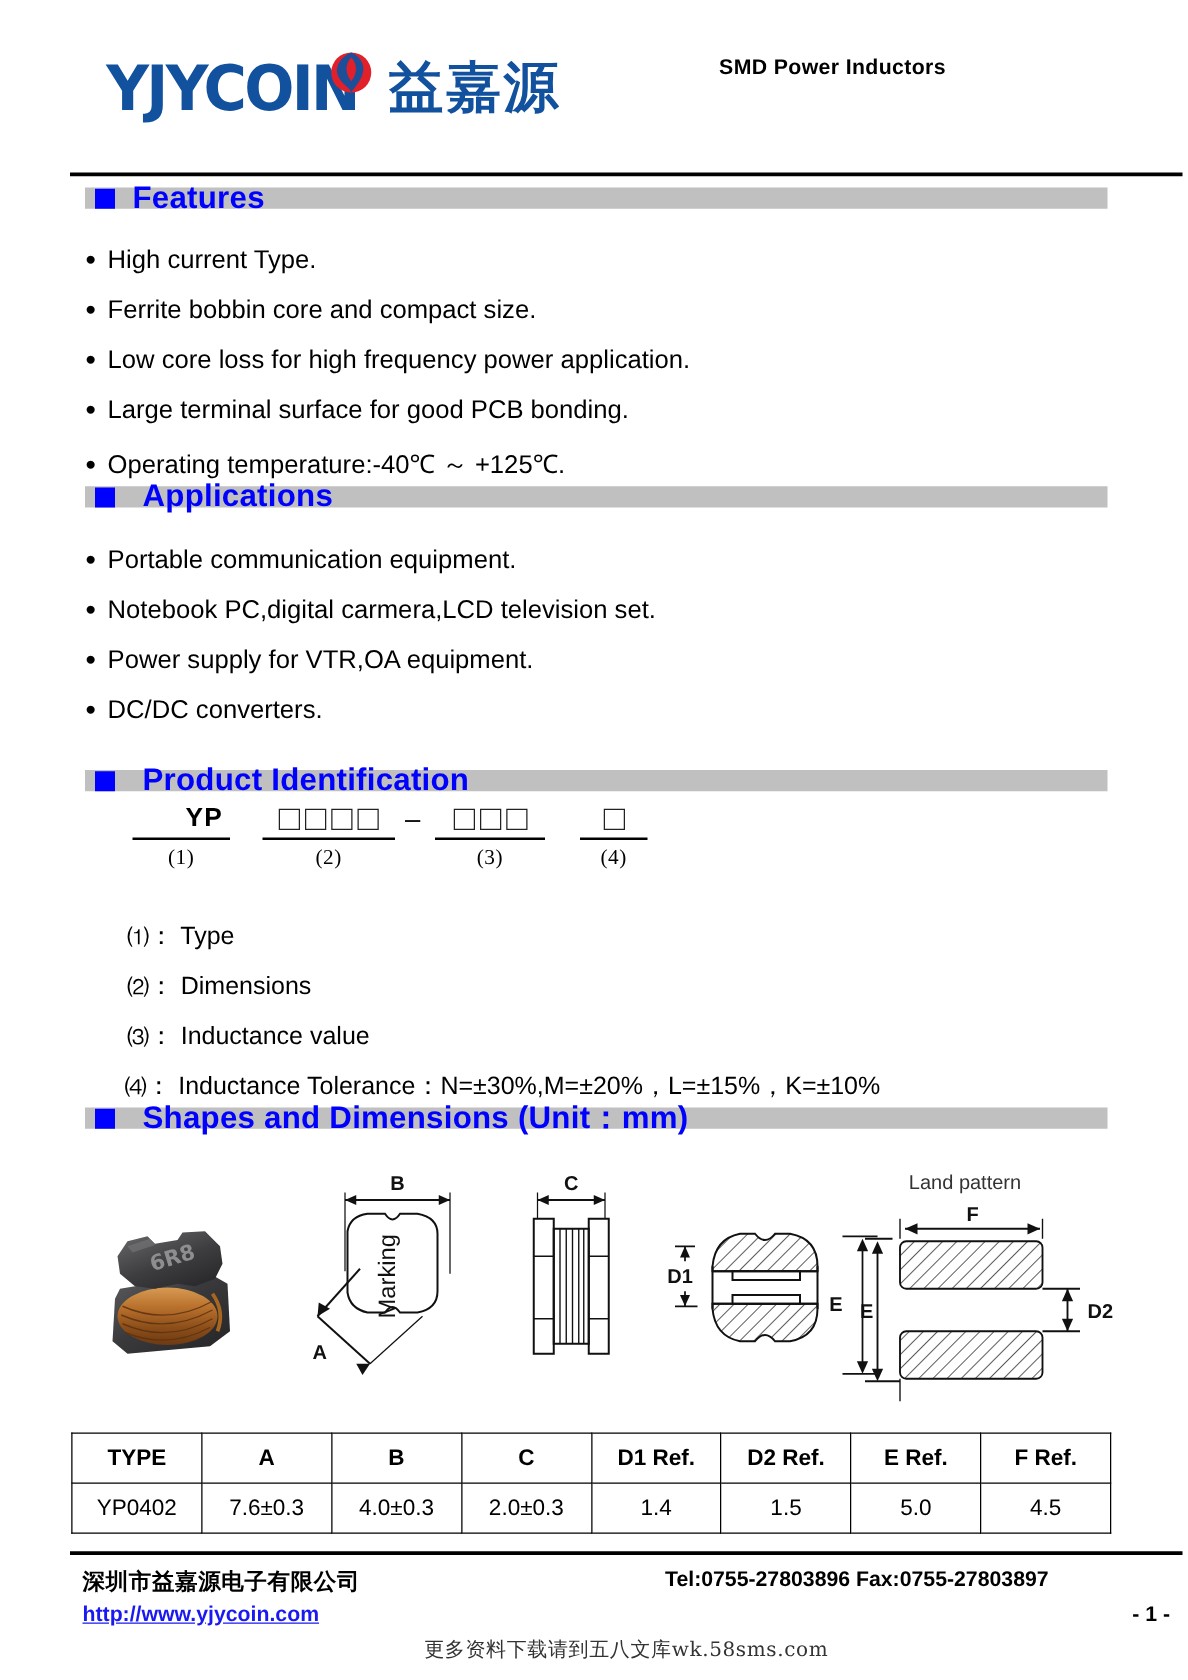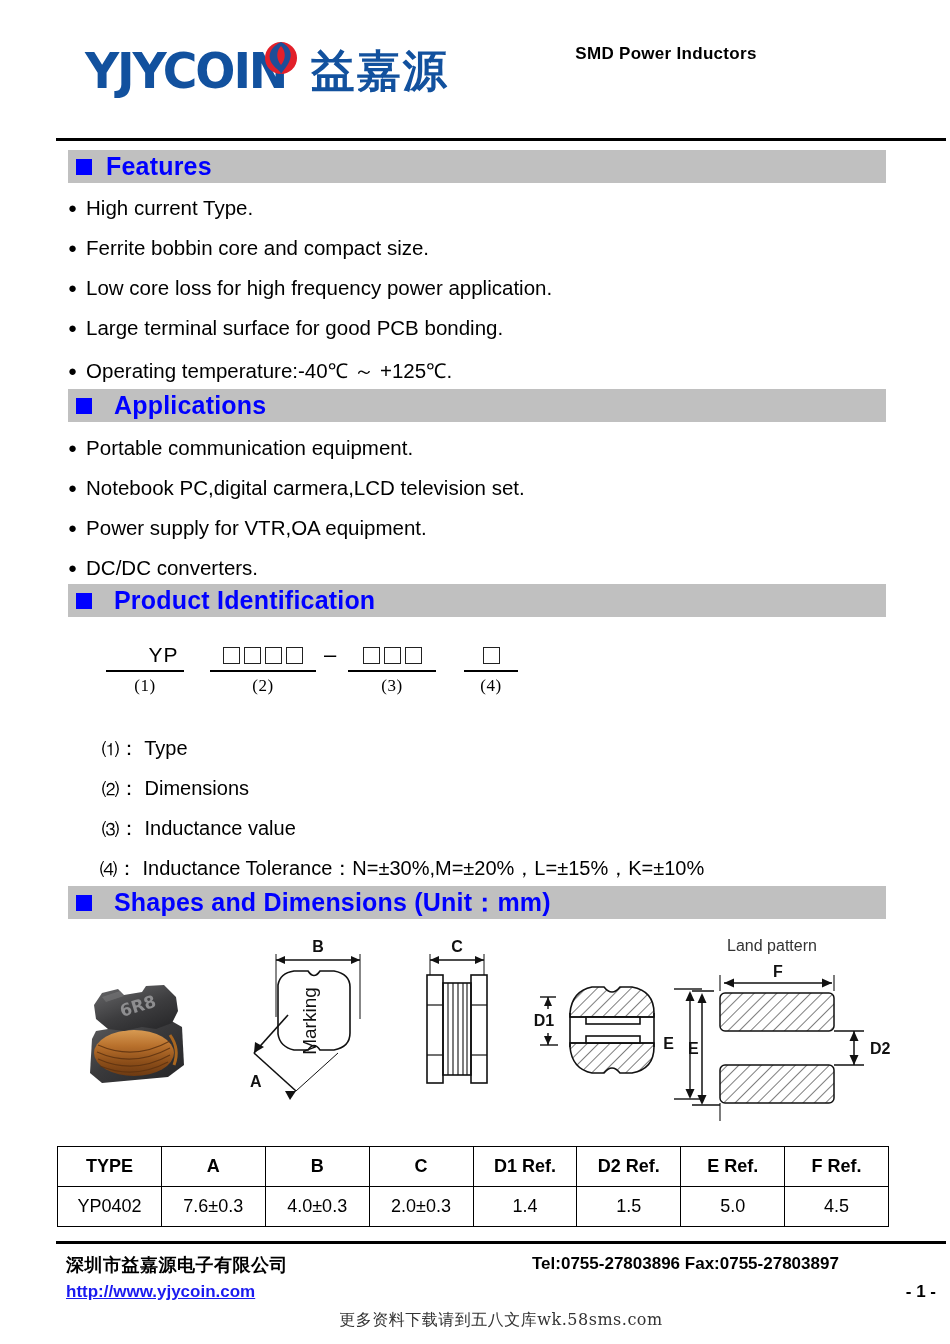--- a/index.html
+++ b/index.html
@@ -85,21 +85,21 @@
     background: #000;
   }
   #rule-top  { top: 138px; }
   #rule-bottom { top: 1241px; }
 
   
   .sect-bar {
     position: absolute;
     left: 68px;
     width: 818px;
-    height: 33px;
+    height: 17px;
     background: #c0c0c0;
     display: flex;
     align-items: center;
   }
   .sect-sq {
     width: 16px; height: 16px;
     background: #0000ff;
     margin-left: 8px;
     flex: 0 0 auto;
   }
@@ -143,21 +143,21 @@
   .pid-top {
     height: 30px;
     display: flex;
     align-items: center;
     justify-content: center;
     border-bottom: 2px solid #000;
     font-family: "Liberation Serif", serif;
   }
   .pid-yp {
     font-family: "Liberation Sans", sans-serif;
-    font-weight: normal;
+    font-weight: bold;
     font-size: 21px;
     letter-spacing: 1px;
     margin-left: 37px;
   }
   .pid-boxes { display: flex; gap: 4px; }
   .pid-box {
     width: 15px; height: 15px;
     border: 1.6px solid #222;
   }
   .pid-num {
@@ -327,21 +327,21 @@
   </div>
   <div class="bullet" style="top:516px;">
     <span class="dot">●</span>
     <span>Power supply for VTR,OA equipment.</span>
   </div>
   <div class="bullet" style="top:556px;">
     <span class="dot">●</span>
     <span>DC/DC converters.</span>
   </div>
 
-  <div class="sect-bar" style="top:584px;">
+  <div class="sect-bar" style="top:616px;">
     <span class="sect-sq"></span>
     <span class="sect-title" style="margin-left:22px;">Product Identification</span>
   </div>
 
   <div class="pid-diagram">
     <div class="pid-group" style="left:0px; width:78px;">
       <div class="pid-top">
         <span class="pid-yp">YP</span>
       </div>
       <div class="pid-num">(1)</div>

